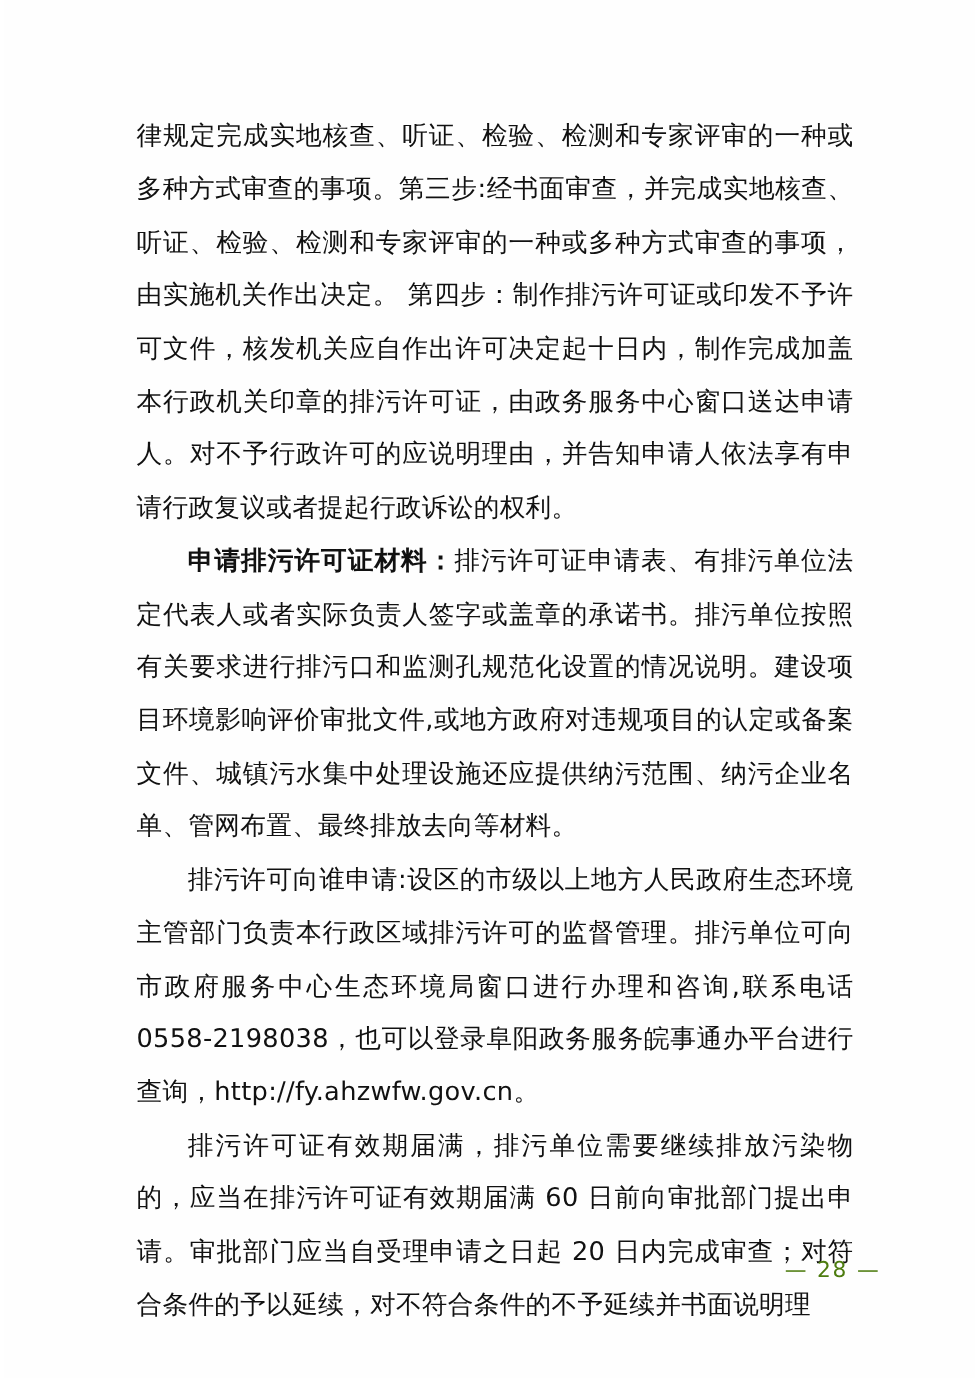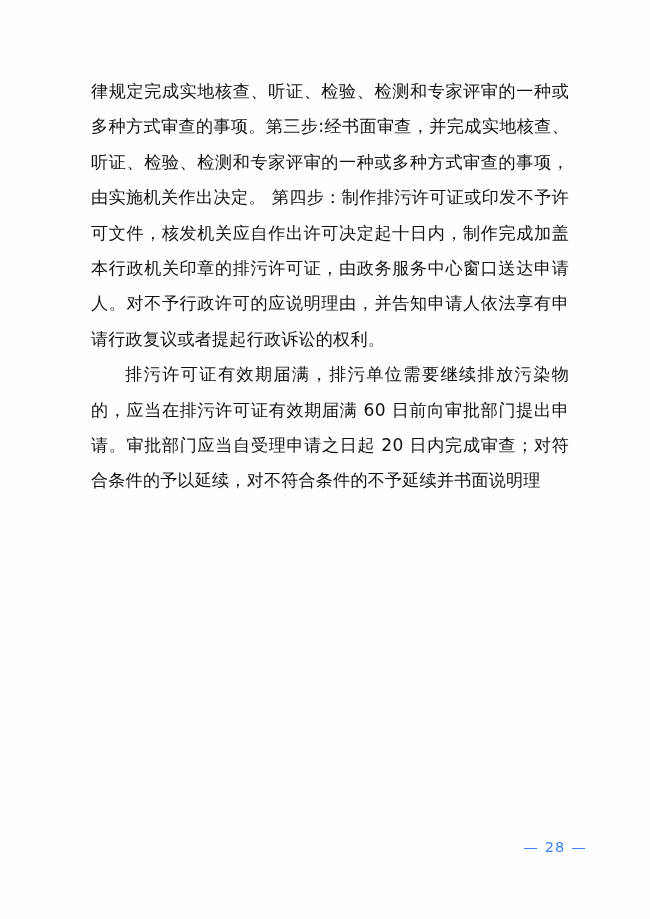--- a/index.html
+++ b/index.html
@@ -45,33 +45,35 @@
   }
   .p-gap {
     margin-top: 0px;
   }
   .page-number {
     position: absolute;
     right: 66px;
     top: 839px;
     font-size: 14.5px;
     letter-spacing: 1.2px;
-    color: #3b82f6;
+    color: #4d7c0f;
     font-family: "DejaVu Sans", "Liberation Sans", sans-serif;
   }
 </style>
 </head>
 <body>
 
 <div class="page">
   <div class="page-inner">
 
     <p class="para">律规定完成实地核查、听证、检验、检测和专家评审的一种或多种方式审查的事项。第三步:经书面审查，并完成实地核查、听证、检验、检测和专家评审的一种或多种方式审查的事项，由实施机关作出决定。  第四步：制作排污许可证或印发不予许可文件，核发机关应自作出许可决定起十日内，制作完成加盖本行政机关印章的排污许可证，由政务服务中心窗口送达申请人。对不予行政许可的应说明理由，并告知申请人依法享有申请行政复议或者提起行政诉讼的权利。</p>
 
+    <p class="para indent p-gap"><span class="bold">申请排污许可证材料：</span><span>排污许可证申请表、有排污单位法定代表人或者实际负责人签字或盖章的承诺书。排污单位按照有关要求进行排污口和监测孔规范化设置的情况说明。建设项目环境影响评价审批文件,或地方政府对违规项目的认定或备案文件、城镇污水集中处理设施还应提供纳污范围、纳污企业名单、管网布置、最终排放去向等材料。</span></p>
 
+    <p class="para indent p-gap">排污许可向谁申请:设区的市级以上地方人民政府生态环境主管部门负责本行政区域排污许可的监督管理。排污单位可向市政府服务中心生态环境局窗口进行办理和咨询,联系电话0558-2198038，也可以登录阜阳政务服务皖事通办平台进行查询，http://fy.ahzwfw.gov.cn。</p>
 
 
     <p class="para indent p-gap">排污许可证有效期届满，排污单位需要继续排放污染物的，应当在排污许可证有效期届满 60 日前向审批部门提出申请。审批部门应当自受理申请之日起 20 日内完成审查；对符合条件的予以延续，对不符合条件的不予延续并书面说明理</p>
 
   </div>
 
   <div class="page-number">— 28 —</div>
 </div>
 
 </body></html>

